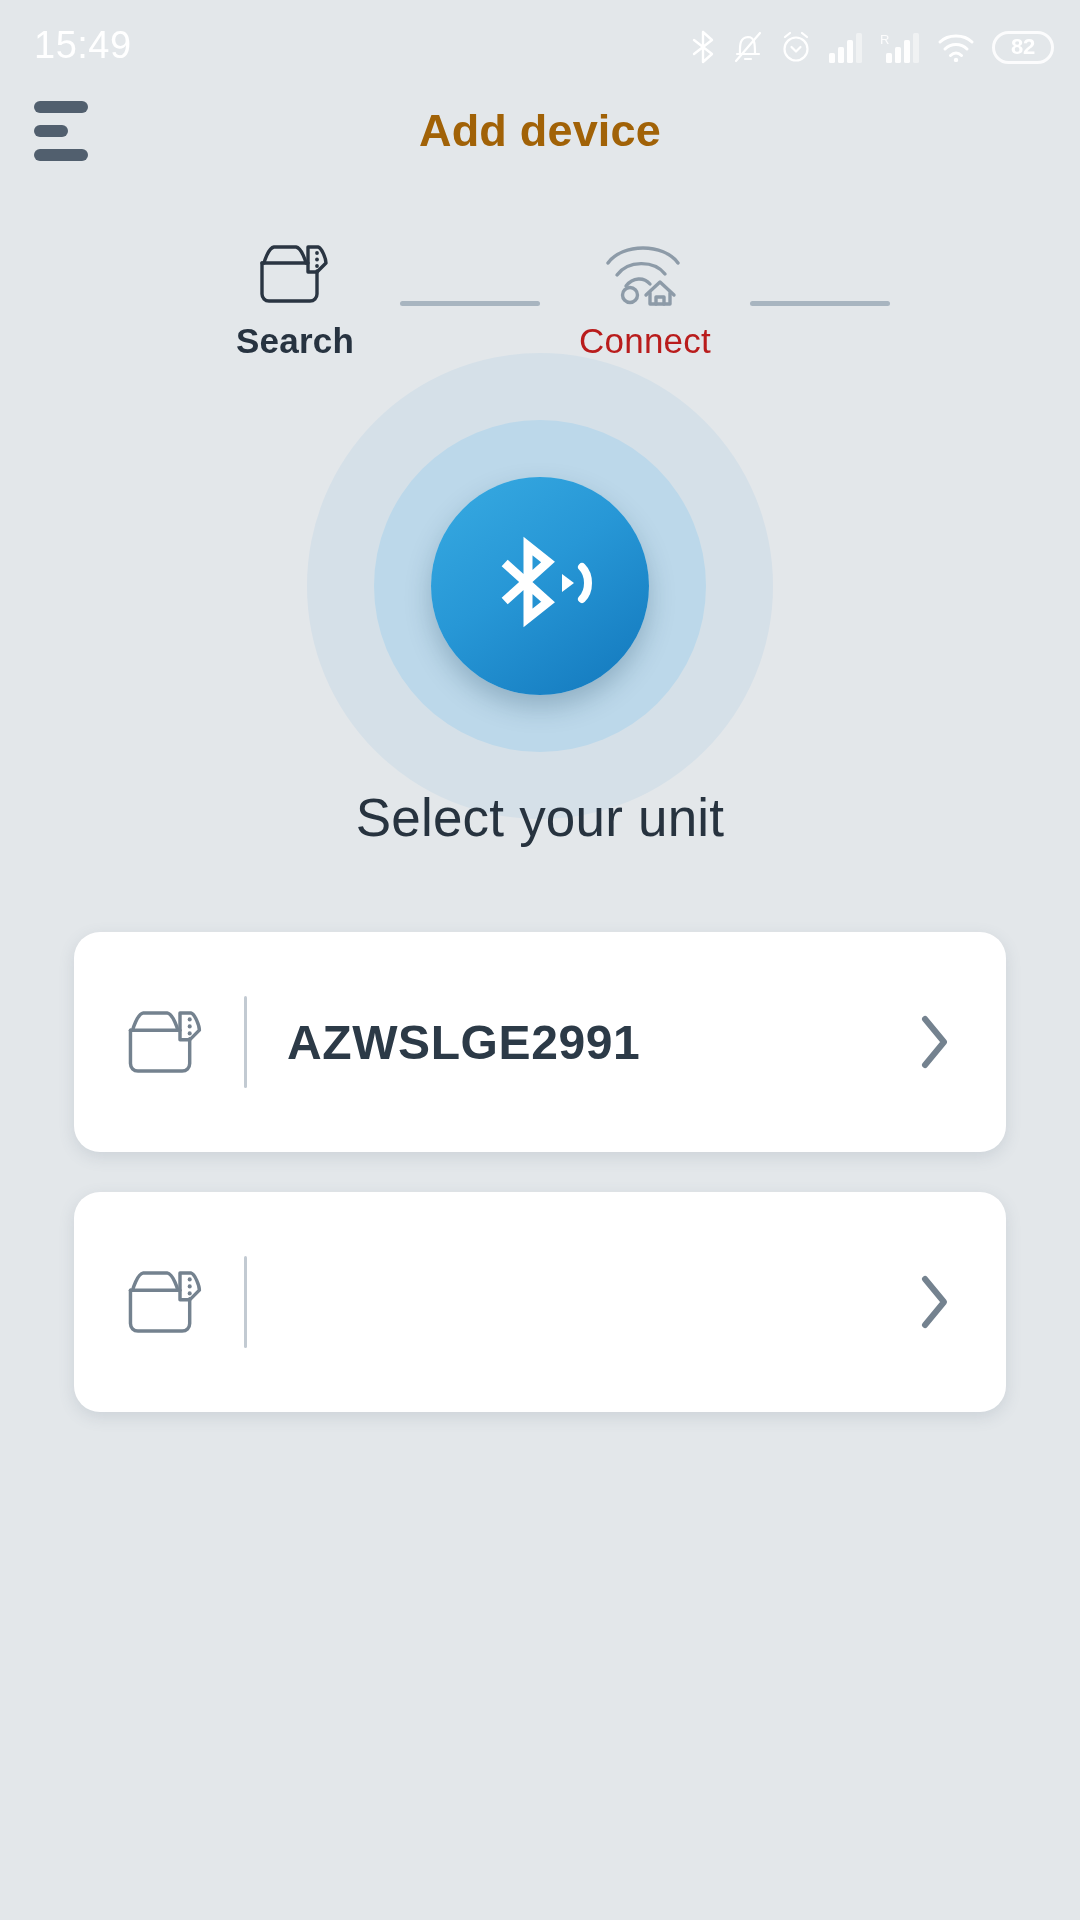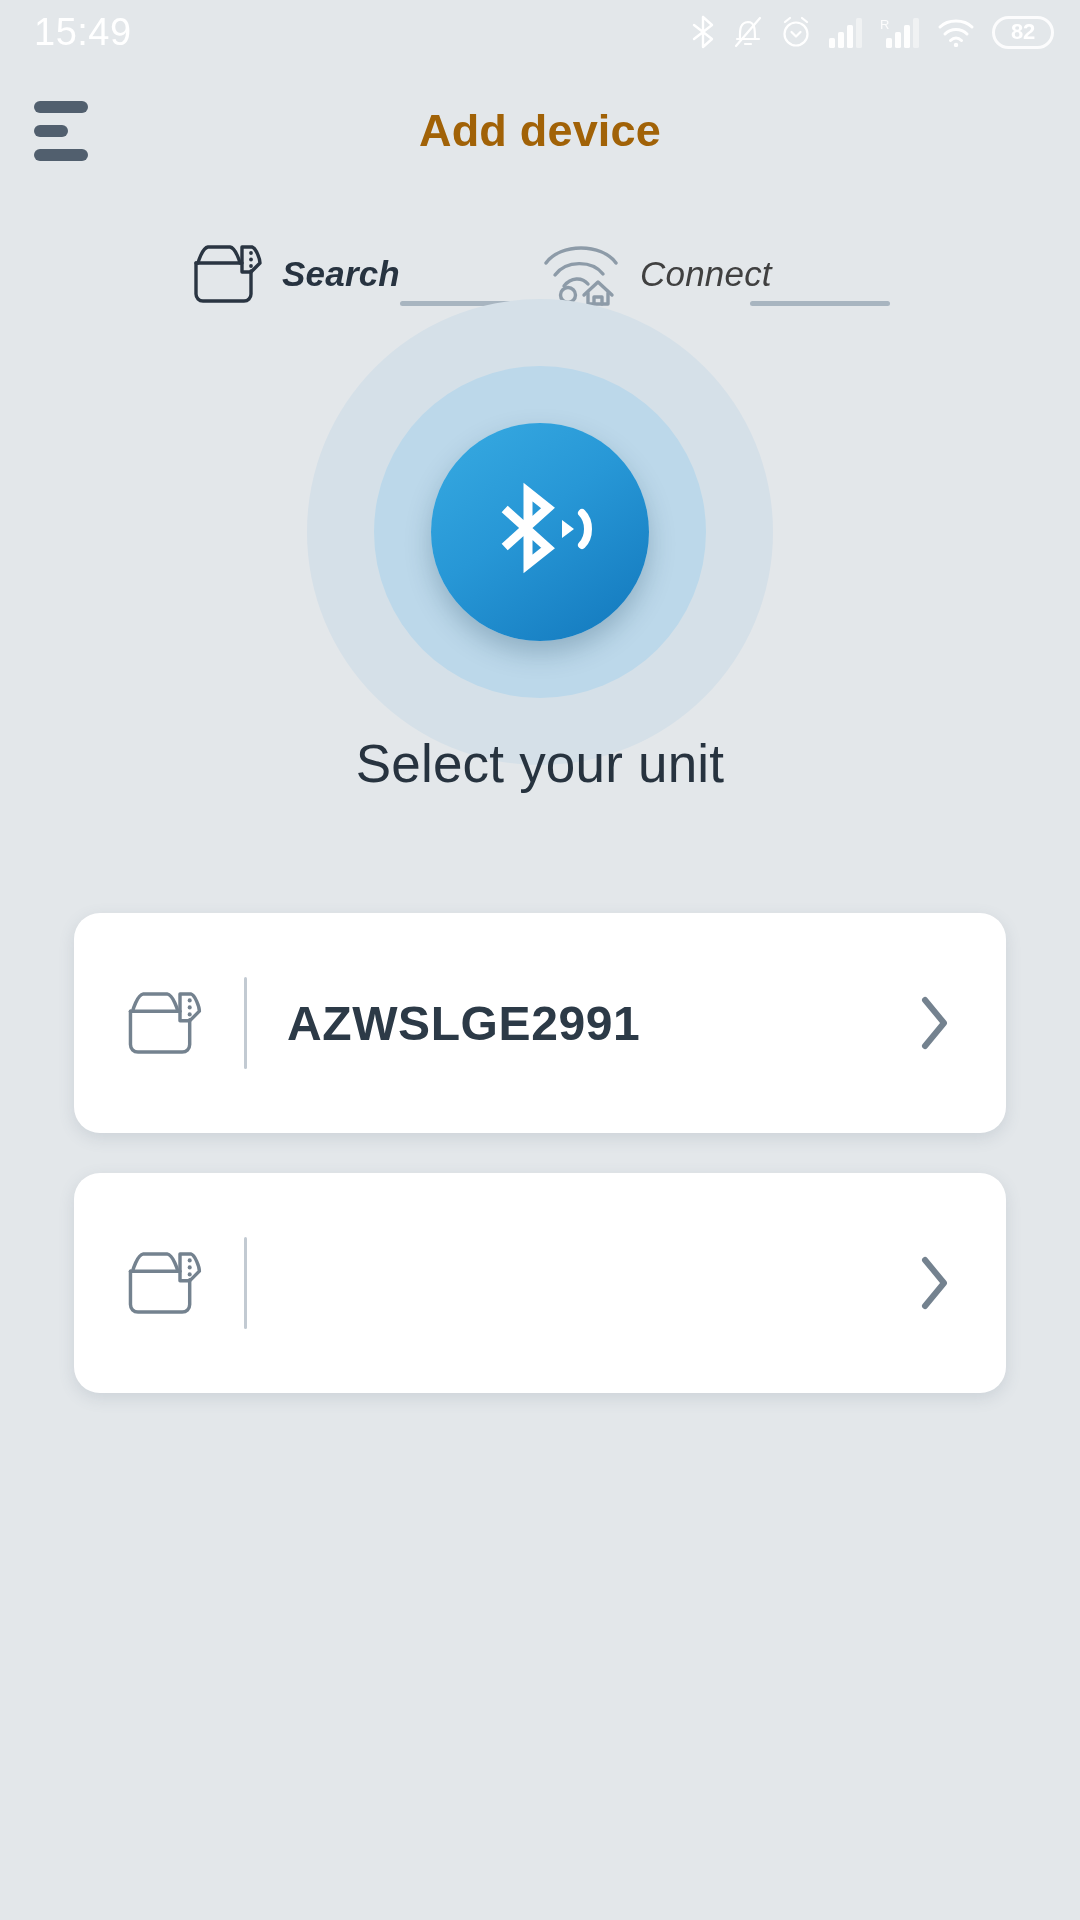--- a/index.html
+++ b/index.html
@@ -13,21 +13,21 @@
     position:relative;
     width:1080px; height:1920px;
     background:#e3e7ea;
     display:flex; flex-direction:column;
   }
 
   
   .statusbar {
     height:64px;
     padding:0 26px 0 34px;
-    display:flex; align-items:center;
+    display:flex; align-items:flex-end;
     flex:0 0 auto;
   }
   .status-time {
     color:#ffffff;
     font-size:38px;
     font-weight:400;
     letter-spacing:0.5px;
     line-height:1;
   }
   .status-icons {
@@ -80,29 +80,29 @@
   }
 
   
   .stepper {
     margin-top:44px;
     display:flex; align-items:flex-start; justify-content:center;
     flex:0 0 auto;
   }
   .step {
     width:210px;
-    display:flex; flex-direction:row; align-items:center; gap:14px;font-style:italic;
+    display:flex; flex-direction:column; align-items:center; gap:14px;
   }
   .step-ico { height:66px; display:flex; align-items:flex-end; justify-content:center; }
   .step-ico svg { display:block; }
   .step-label {
     font-size:35px; letter-spacing:0.2px;
   }
   .step.active .step-label { color:#273340; font-weight:700; }
-  .step.idle .step-label   { color:#404040; font-weight:400; }
+  .step.idle .step-label   { color:#b91c1c; font-weight:400; }
   .step-line {
     width:140px; height:5px; border-radius:3px;
     background:#a8b5c0;
     margin-top:60px;
     flex:0 0 auto;
   }
 
   
   .pulse-wrap {
     margin-top:10px;
@@ -134,21 +134,21 @@
     text-align:center;
     font-size:53px; font-weight:400;
     color:#27333f;
     letter-spacing:0.2px;
     margin-top:-14px;
     flex:0 0 auto;
   }
 
   
   .cards {
-    margin-top:119px;
+    margin-top:84px;
     padding:0 74px;
     display:flex; flex-direction:column; gap:40px;
     flex:0 0 auto;
   }
   .card {
     height:220px;
     background:#ffffff;
     border-radius:26px;
     box-shadow:0 5px 16px rgba(85,105,125,.16);
     display:flex; align-items:center;

